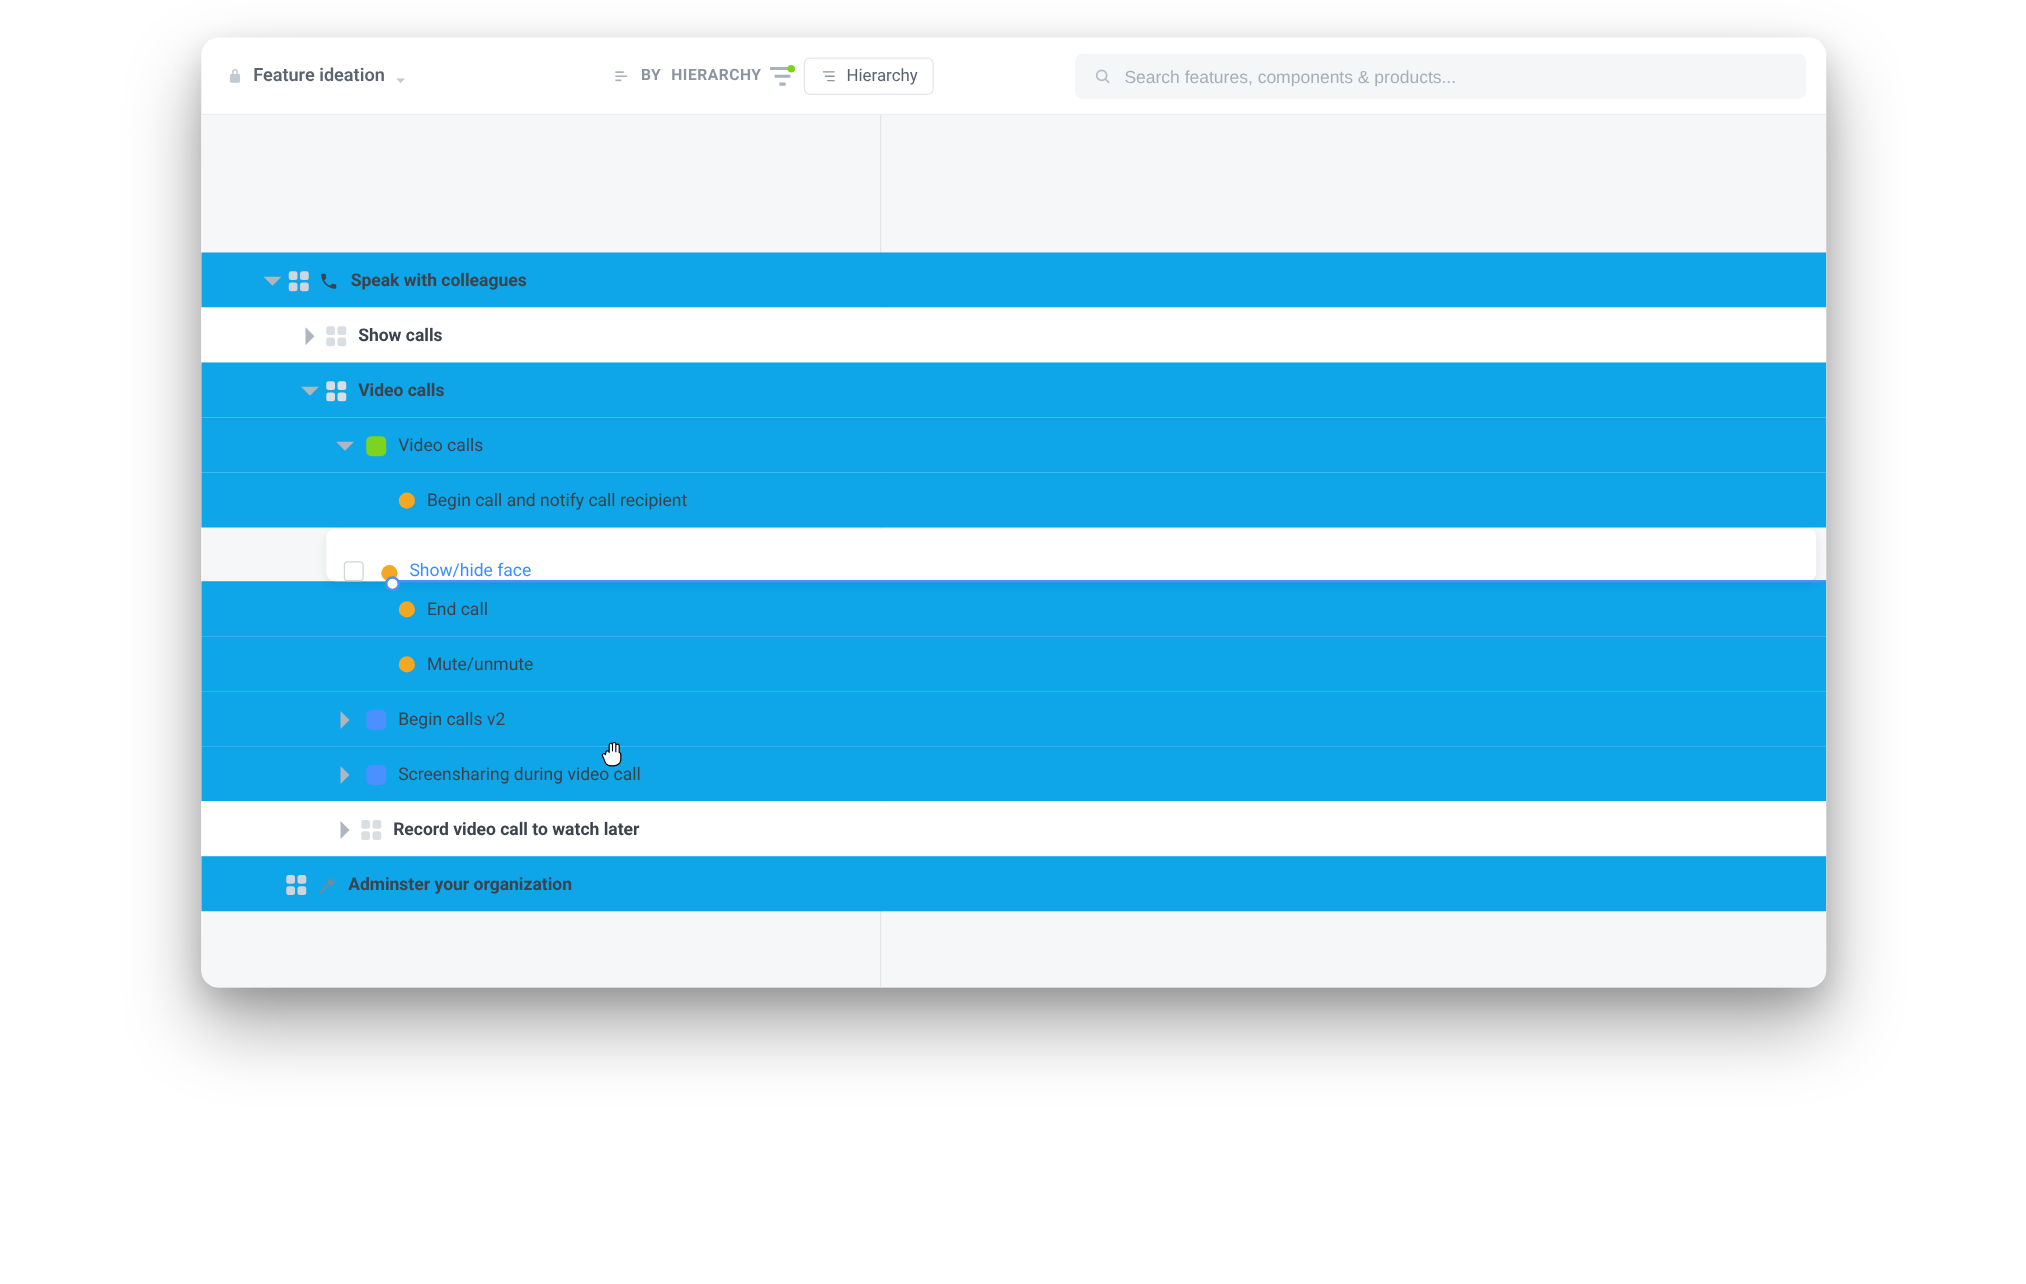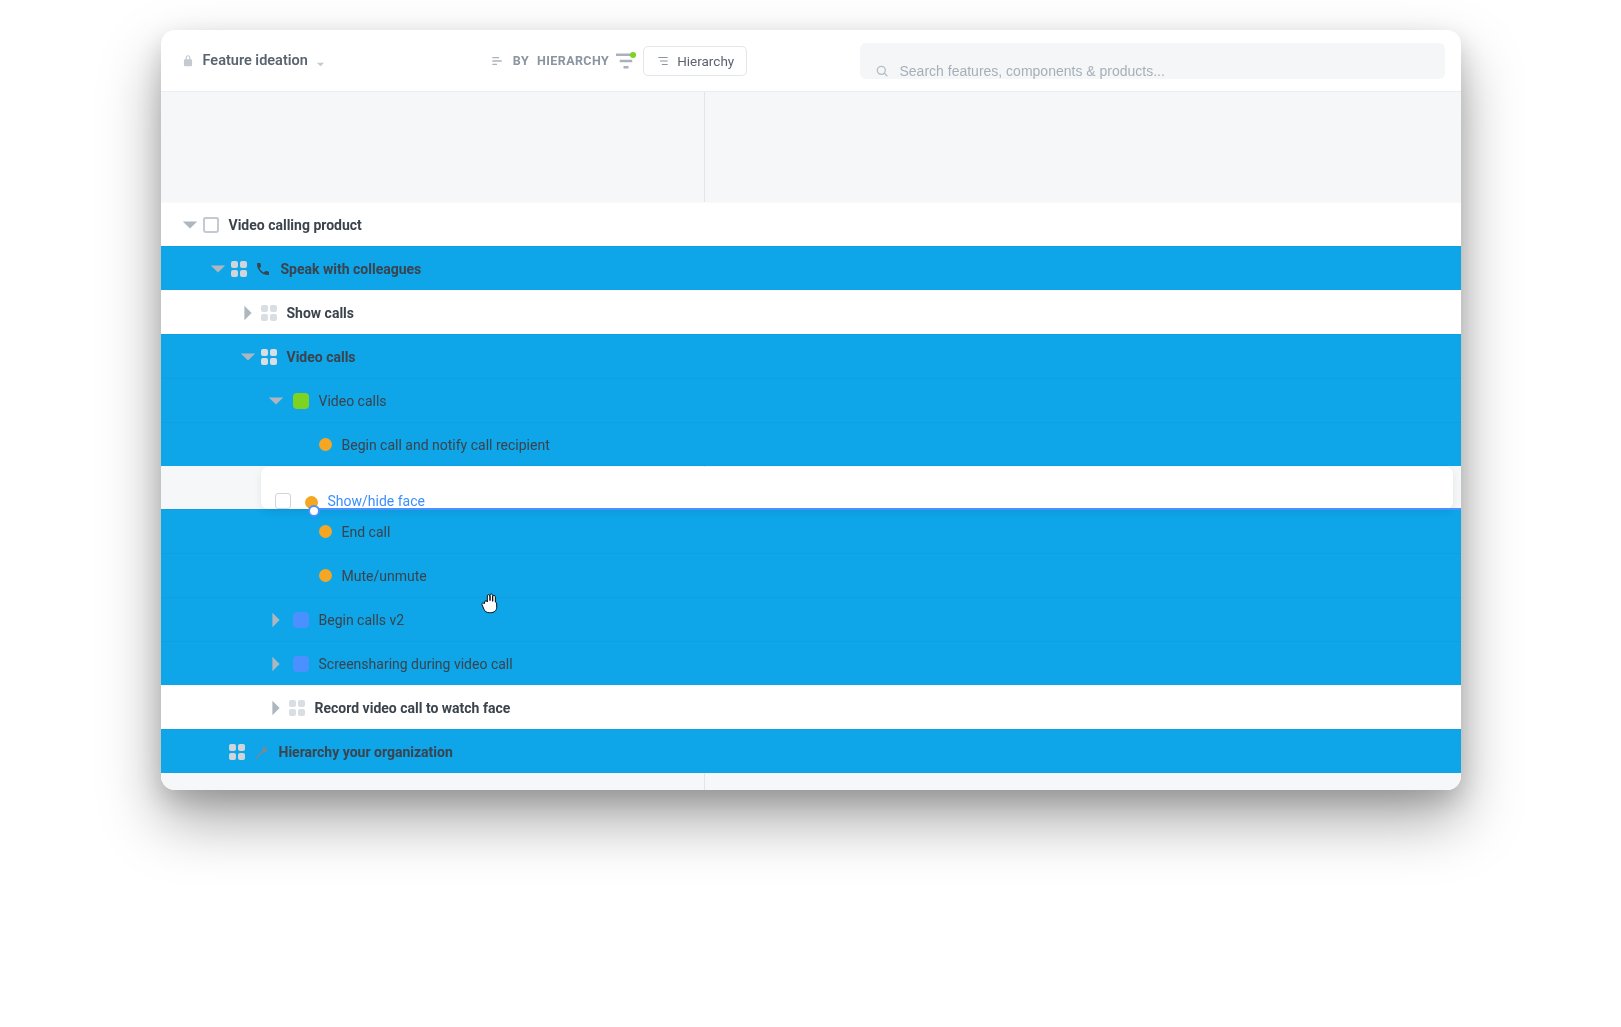--- a/index.html
+++ b/index.html
@@ -83,21 +83,21 @@
     background: #fff;
   }
   .hierarchy-pill svg { width: 14px; height: 14px; color: #8a95a1; }
 
   .search {
     margin-left: auto;
     flex: 0 0 585px;
     height: 36px;
     background: #f5f6f8;
     border-radius: 6px;
-    display: flex; align-items: flex-end;
+    display: flex; align-items: center;
     gap: 10px;
     padding: 0 14px;
   }
   .search svg { width: 16px; height: 16px; color: #b5bdc6; }
   .search input {
     border: none; outline: none; background: transparent;
     font-size: 14px; color: #5a6470; flex: 1;
   }
   .search input::placeholder { color: #a6afb9; }
 
@@ -302,30 +302,20 @@
           <line x1="20" y1="20" x2="15.5" y2="15.5"></line>
       </svg>
       <input type="text" placeholder="Search features, components &amp; products..." style="">
     </div>
   </div>
 
   <div class="body">
     <div class="vline"></div>
     <div class="pre-gap"></div>
 
-    <div class="row bold white ind0">
-      <span class="chev">
-        <svg viewBox="0 0 10 10" fill="currentColor">
-            <path d="M1 3l4 4 4-4z"></path>
-          </svg>
-      </span>
-      <span class="gap4"></span>
-      <span class="doc-ic"></span>
-      <span class="label">Video calling product</span>
-    </div>
 
     <div class="row bold off ind1">
       <span class="chev">
         <svg viewBox="0 0 10 10" fill="currentColor">
             <path d="M1 3l4 4 4-4z"></path>
           </svg>
       </span>
       <span class="gap4"></span>
       <span class="grid-ic">
           <span></span>
@@ -438,37 +428,37 @@
             <path d="M3 1l4 4-4 4z"></path>
           </svg>
       </span>
       <span class="gap4"></span>
       <span class="grid-ic light">
           <span></span>
           <span></span>
           <span></span>
           <span></span>
         </span>
-      <span class="label">Record video call to watch face</span>
+      <span class="label">Record video call to watch later</span>
     </div>
 
     <div class="row bold off" style="padding-left:68px">
       <span class="grid-ic">
           <span></span>
           <span></span>
           <span></span>
           <span></span>
         </span>
       <span class="gap8"></span>
       <span class="wrench">
         <svg viewBox="0 0 24 24" fill="currentColor">
             <path d="M21.7 6.3l-2 2-2-2 2-2c-1.5-.6-3.3-.3-4.5.9-1.3 1.3-1.6 3.2-.8 4.8L4.3 20.1c-.4.4-.4 1 0 1.4l.2.2c.4.4 1 .4 1.4 0L16 11.6c1.6.8 3.5.5 4.8-.8 1.2-1.2 1.5-3 1-4.5z"></path>
           </svg>
       </span>
-      <span class="label">Hierarchy your organization</span>
+      <span class="label">Adminster your organization</span>
     </div>
 
     <div class="cursor">
       <svg viewBox="0 0 32 36">
         <path d="M8 18c0-1 1-2 2-2s2 1 2 2V9c0-1 1-2 2-2s2 1 2 2v7V8c0-1 1-2 2-2s2 1 2 2v9V10c0-1 1-2 2-2s2 1 2 2v8c0 0 2 0 2 3v5c0 5-4 8-9 8h-2c-4 0-7-2-8-5l-3-7c-.4-1 0-2 1-2.4 1-.4 2 0 2.4 1L8 18z" fill="#ffffff" stroke="#000" stroke-width="1.4" stroke-linejoin="round"></path>
       </svg>
     </div>
   </div>
 </div>
 

